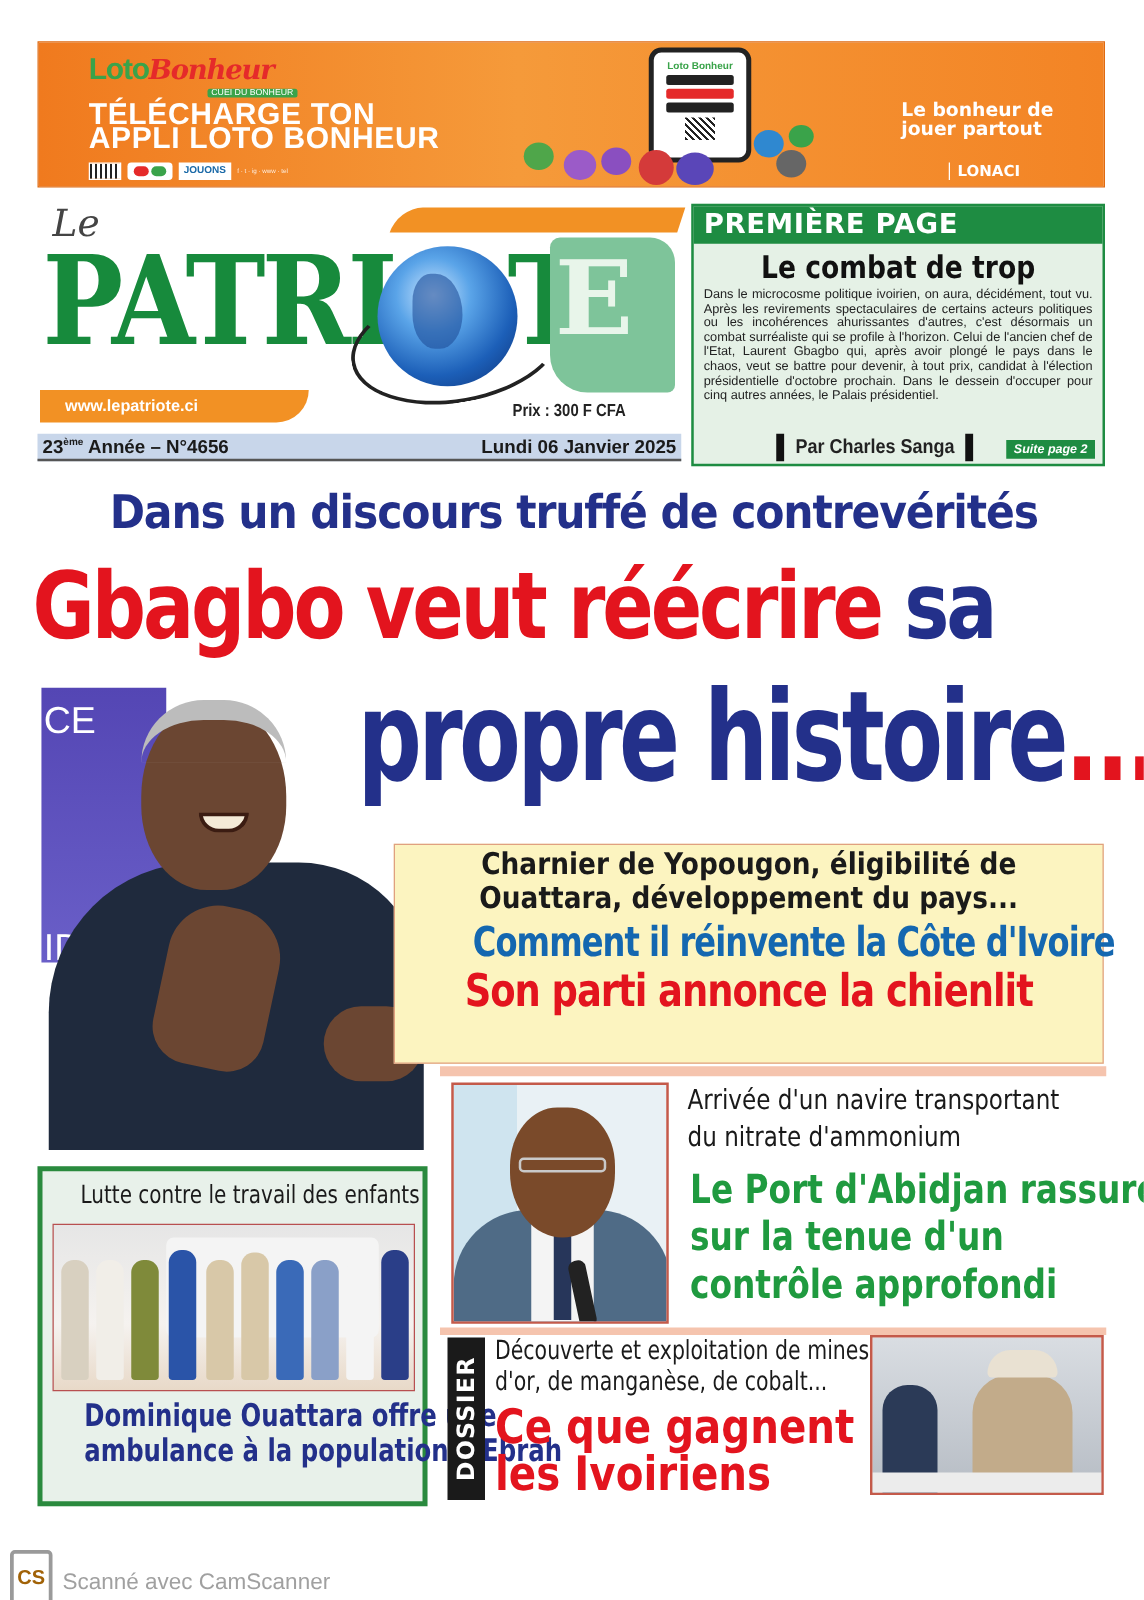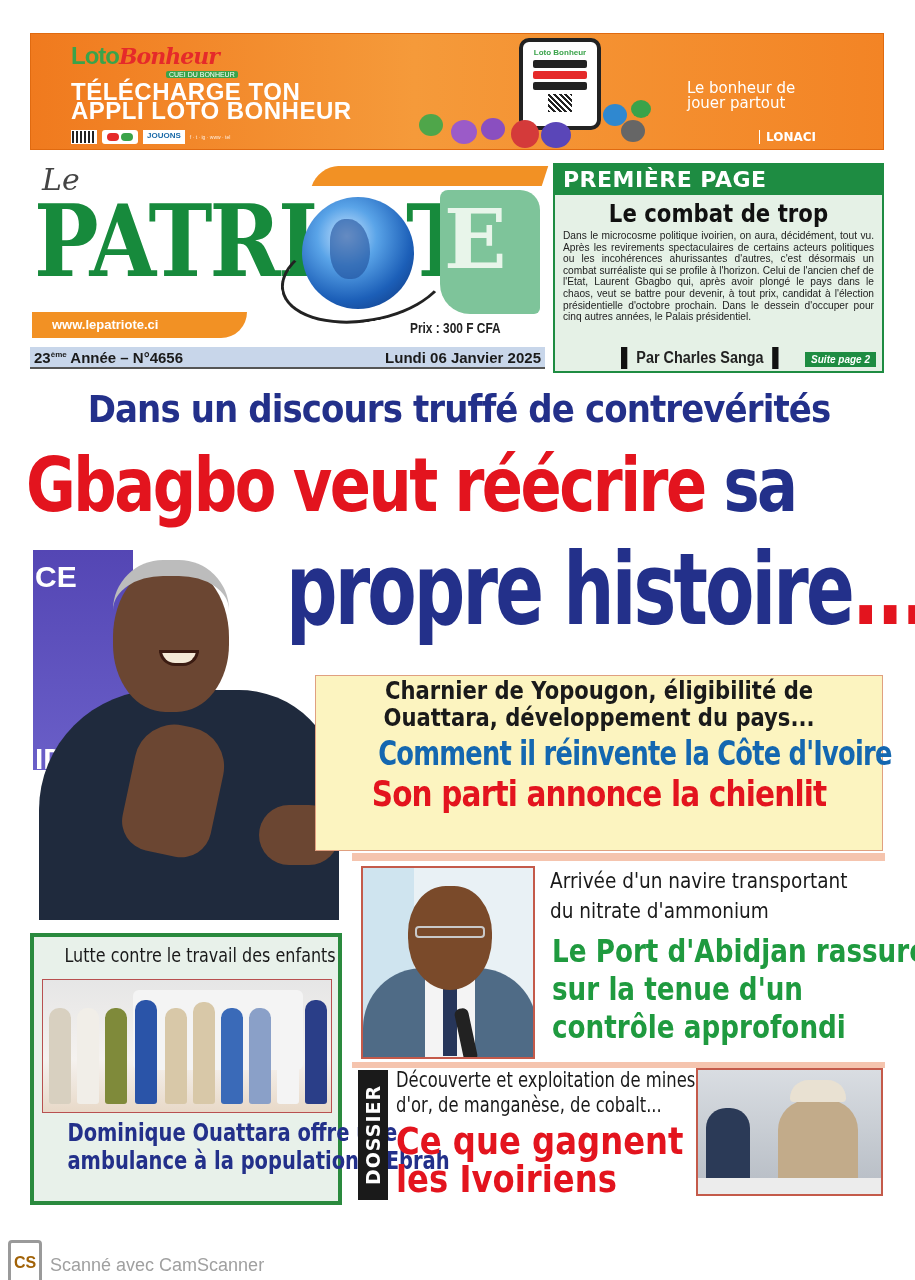--- a/index.html
+++ b/index.html
@@ -18,21 +18,21 @@
   .qr { width: 26px; height: 14px; background: repeating-linear-gradient(90deg,#222 0 2px,#fff 2px 4px); border: 1px solid #fff; }
   .pill { width: 36px; height: 14px; background: #fff; border-radius: 3px; display:flex; align-items:center; justify-content:center; gap:2px;}
   .pill i { width: 12px; height: 8px; border-radius: 4px; display:block; }
   .jouons { background: #fff; color: #1b6aa8; font-size: 8px; font-weight: bold; padding: 1px 4px; height: 14px; }
   .ad-fine { color: #fff; font-size: 5px; width: 110px; line-height: 6px; opacity: .85; }
   .phone { position: absolute; left: 488px; top: 4px; width: 82px; height: 92px; background: #fff; border: 4px solid #222; border-radius: 10px; }
   .phone .brand { text-align:center; font-size: 8px; color:#3aa34a; font-weight:bold; margin-top: 6px; }
   .phone .st { width: 54px; height: 8px; background:#222; margin: 3px auto 0; border-radius:2px; }
   .phone .qrs { width: 24px; height: 18px; margin: 4px auto 0; background: repeating-linear-gradient(45deg,#222 0 2px,#fff 2px 4px); }
   .ball { position: absolute; border-radius: 50%; }
-  .ad-right { position: absolute; left: 656px; top: 47px; color: #fff; font-weight: normal; font-size: 15px; line-height: 15px; font-family: "DejaVu Sans", sans-serif; }
+  .ad-right { position: absolute; left: 690px; top: 47px; color: #fff; font-weight: bold; font-size: 15px; line-height: 15px; font-family: "DejaVu Sans", sans-serif; }
   .lonaci { position: absolute; left: 728px; top: 96px; color: #fff; font-weight: bold; font-size: 12px; font-family: "DejaVu Sans", sans-serif; border-left: 1px solid #fff; padding-left: 6px; }
 
   
   .mast { position: absolute; left: 30px; top: 160px; width: 515px; height: 186px; }
   .le { position: absolute; left: 12px; top: 2px; font-family: "DejaVu Serif", serif; font-style: italic; font-size: 30px; color: #444; }
   .orange-top { position: absolute; left: 285px; top: 6px; width: 230px; height: 20px; background: #f29124; border-radius: 60px 0 0 0; transform: skewX(-18deg); }
   .title { position: absolute; left: 4px; top: 32px; font-family: "DejaVu Serif", serif; font-weight: bold; font-size: 86px; color: #178a3c; letter-spacing: -3px; line-height: 1; transform: scaleY(1.15); transform-origin: top left; }
   .globe { position: absolute; left: 272px; top: 37px; width: 112px; height: 112px; border-radius: 50%;
            background: radial-gradient(circle at 40% 35%, #cde6ff 0%, #5aa4e8 30%, #1c5fb8 65%, #0d2f72 100%); }
   .globe::after { content:""; position:absolute; left: 28px; top: 22px; width: 40px; height: 60px; background: #1f4e9a; opacity: .6; border-radius: 40% 60% 50% 50%; }
@@ -58,21 +58,21 @@
   
   .kicker { position: absolute; left: 30px; top: 388px; width: 858px; text-align: center; font-family: "DejaVu Sans", sans-serif; font-weight: bold; font-size: 37px; color: #23308a; letter-spacing: -1px; transform: scaleX(.92); white-space: nowrap; }
   .main1 { position: absolute; left: 26px; top: 448px; width: 860px; white-space: nowrap; font-family: "DejaVu Sans", sans-serif; font-weight: bold; font-size: 74px; color: #e3141e; letter-spacing: -3px; line-height: 1; transform: scaleX(.82); transform-origin: left; }
   .main1 .blue { color: #23308a; }
   .main2 { position: absolute; left: 286px; top: 540px; white-space: nowrap; font-family: "DejaVu Sans", sans-serif; font-weight: bold; font-size: 100px; color: #23308a; letter-spacing: -4px; line-height: 1; transform: scaleX(.72); transform-origin: left; }
   .main2 .red { color: #e3141e; }
 
   
   .photo-main { position: absolute; left: 33px; top: 550px; width: 312px; height: 370px; overflow: hidden; background: #fff; }
   .photo-main .banner { position: absolute; left: 0; top: 0; width: 100px; height: 220px; background: linear-gradient(180deg,#5446b4,#6a5fc8); }
-  .photo-main .banner span { position:absolute; left: 2px; top: 10px; color: #fff; font-weight: bold; font-size: 30px; }
+  .photo-main .banner span { position:absolute; left: 2px; top: 10px; color: #fff; font-weight: normal; font-size: 30px; }
   .photo-main .banner span.b { top: 150px; margin-top: 42px; }
   .photo-main .body { position: absolute; left: 6px; top: 140px; width: 300px; height: 240px; background: #1f2a3d; border-radius: 120px 100px 0 0; }
   .photo-main .head { position: absolute; left: 80px; top: 12px; width: 116px; height: 150px; background: #6b4632; border-radius: 50% 50% 45% 45%; }
   .photo-main .hair { position: absolute; left: 80px; top: 10px; width: 116px; height: 50px; border-radius: 60px 60px 0 0; border-top: 16px solid #bcbcbc; }
   .photo-main .mouth { position: absolute; left: 126px; top: 100px; width: 40px; height: 16px; background: #f4ead7; border-radius: 0 0 20px 20px; border: 3px solid #3b1c12; }
   .photo-main .hand { position: absolute; left: 96px; top: 175px; width: 90px; height: 130px; background: #6b4632; border-radius: 40px 40px 30px 30px; transform: rotate(12deg); }
   .photo-main .hand2 { position: absolute; left: 226px; top: 255px; width: 80px; height: 60px; background: #6b4632; border-radius: 30px; }
 
   
   .sub { position: absolute; left: 315px; top: 675px; width: 568px; height: 176px; background: #fcf4c0; border: 1px solid #e0a080; }

